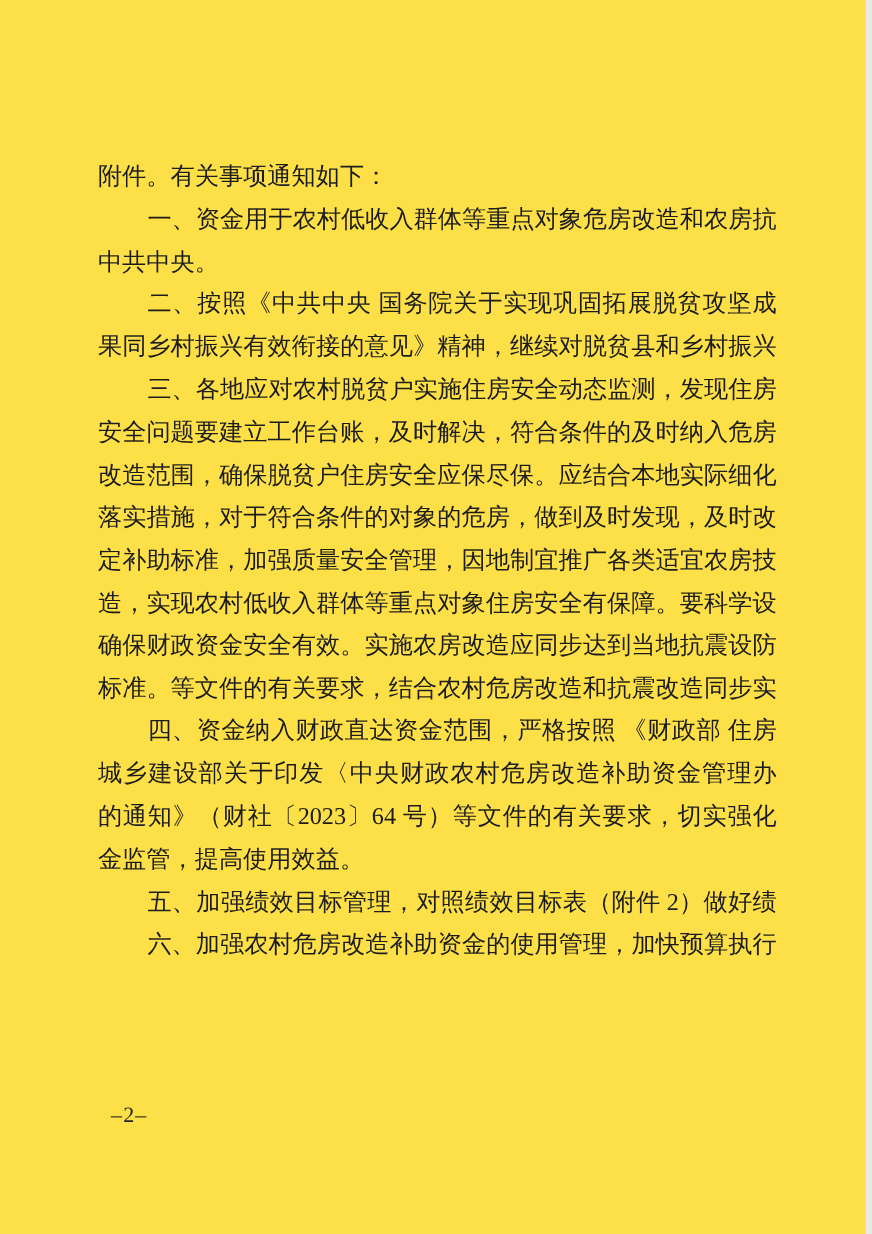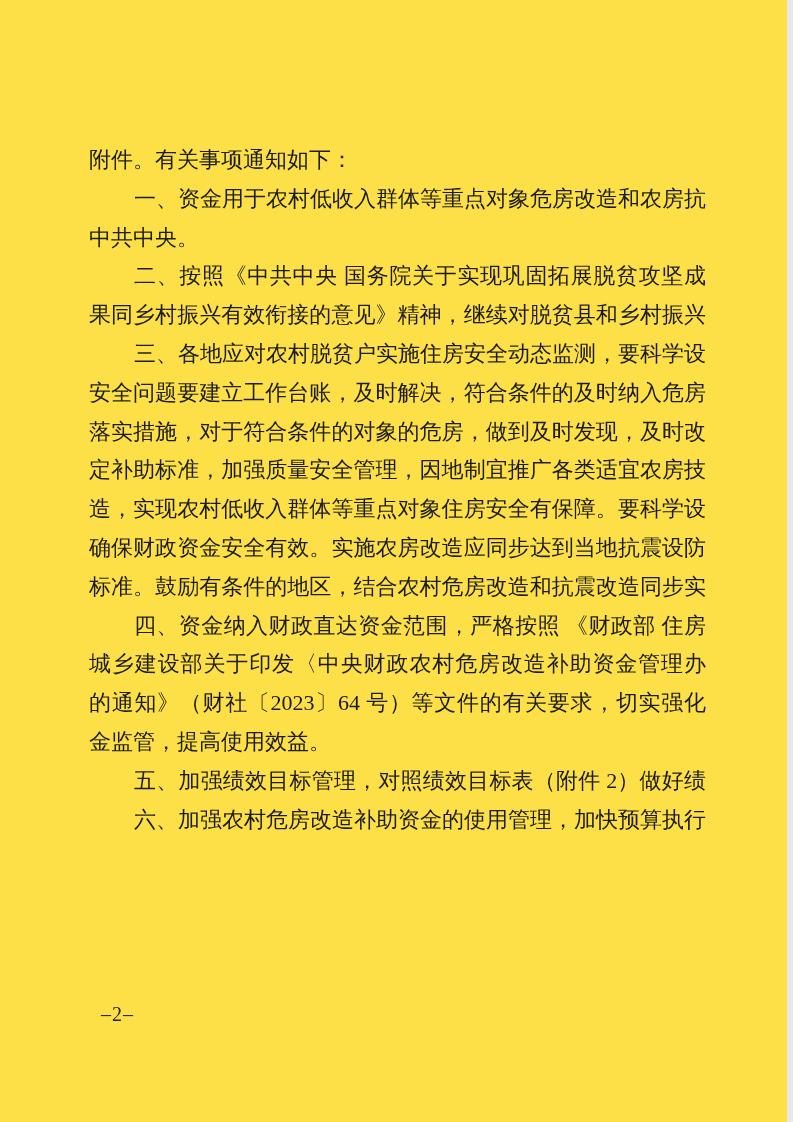--- a/index.html
+++ b/index.html
@@ -49,27 +49,28 @@
 </head>
 <body>
 
 <div class="page">
   <div class="content">
       <div class="line">附件。有关事项通知如下：</div>
       <div class="line indent j">一、资金用于农村低收入群体等重点对象危房改造和农房抗</div>
       <div class="line">中共中央。</div>
       <div class="line indent j">二、按照《中共中央 国务院关于实现巩固拓展脱贫攻坚成</div>
       <div class="line j">果同乡村振兴有效衔接的意见》精神，继续对脱贫县和乡村振兴</div>
-      <div class="line indent j">三、各地应对农村脱贫户实施住房安全动态监测，要科学设</div>
+      <div class="line indent j">三、各地应对农村脱贫户实施住房安全动态监测，发现住房</div>
       <div class="line j">安全问题要建立工作台账，及时解决，符合条件的及时纳入危房</div>
+      <div class="line j">改造范围，确保脱贫户住房安全应保尽保。应结合本地实际细化</div>
       <div class="line j">落实措施，对于符合条件的对象的危房，做到及时发现，及时改</div>
       <div class="line j">定补助标准，加强质量安全管理，因地制宜推广各类适宜农房技</div>
       <div class="line j">造，实现农村低收入群体等重点对象住房安全有保障。要科学设</div>
       <div class="line j">确保财政资金安全有效。实施农房改造应同步达到当地抗震设防</div>
-      <div class="line j">标准。鼓励有条件的地区，结合农村危房改造和抗震改造同步实</div>
+      <div class="line j">标准。等文件的有关要求，结合农村危房改造和抗震改造同步实</div>
       <div class="line indent j">四、资金纳入财政直达资金范围，严格按照 《财政部 住房</div>
       <div class="line j">城乡建设部关于印发〈中央财政农村危房改造补助资金管理办法〉</div>
       <div class="line j">的通知》（财社〔2023〕64 号）等文件的有关要求，切实强化资</div>
       <div class="line">金监管，提高使用效益。</div>
       <div class="line indent j">五、加强绩效目标管理，对照绩效目标表（附件 2）做好绩</div>
       <div class="line indent j">六、加强农村危房改造补助资金的使用管理，加快预算执行</div>
     </div>
   <div class="pagenum">–2–</div>
 </div>
 

